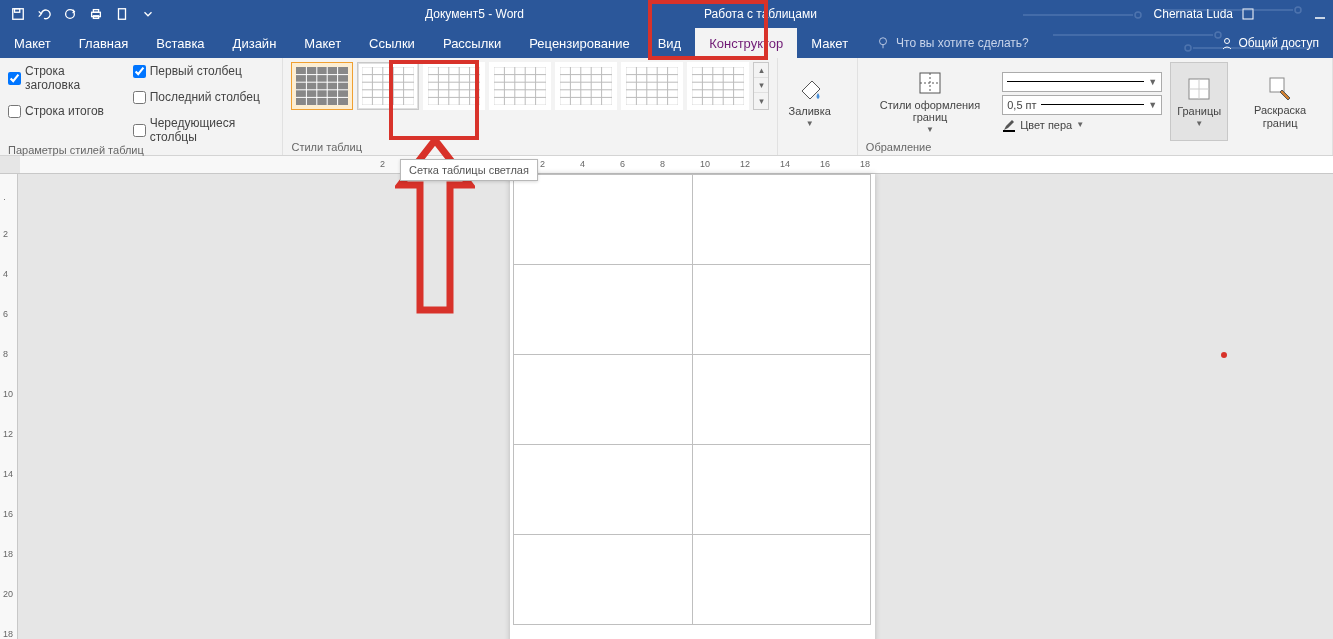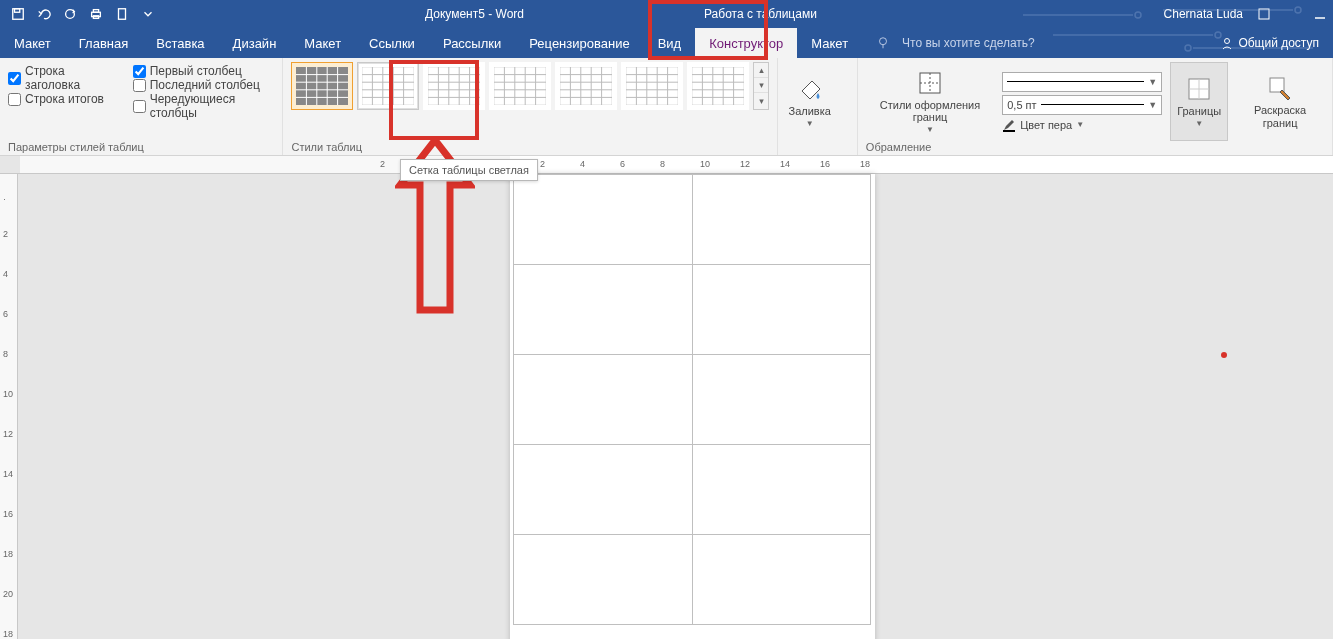--- a/index.html
+++ b/index.html
@@ -5,40 +5,40 @@
 * { margin: 0; padding: 0; box-sizing: border-box; font-family: "Segoe UI", Tahoma, sans-serif; }
 body { width: 1333px; height: 639px; overflow: hidden; background: #fff; font-size: 12px; color: #444; position: relative; }
 
 
 .titlebar { height: 28px; background: #2b579a; display: flex; align-items: center; color: #fff; position: relative; }
 .qat { display: flex; align-items: center; gap: 2px; padding-left: 6px; }
 .qat-btn { width: 24px; height: 24px; display: flex; align-items: center; justify-content: center; cursor: pointer; }
 .qat-btn svg { width: 14px; height: 14px; stroke: #fff; fill: none; stroke-width: 1.5; }
 .title-center { position: absolute; left: 50%; transform: translateX(-50%); font-size: 12px; left: 425px; transform: none; }
 .context-tab-area { position: absolute; left: 680px; top: 0; height: 28px; display: flex; align-items: center; font-size: 12px; padding: 0 24px; }
-.userinfo { position: absolute; right: 60px; display: flex; align-items: center; gap: 12px; font-size: 12px; }
+.userinfo { position: absolute; right: 76px; display: flex; align-items: center; gap: 6px; font-size: 12px; }
 .win-btns { position: absolute; right: 4px; display: flex; gap: 6px; }
 .win-btn { width: 18px; height: 18px; display: flex; align-items: center; justify-content: center; }
 
 
 .tabsrow { height: 30px; background: #2b579a; display: flex; align-items: stretch; color: #fff; font-size: 13px; }
 .tab { padding: 0 14px; display: flex; align-items: center; cursor: pointer; }
 .tab.active { background: #f3f3f3; color: #701a75; }
-.tellme { display: flex; align-items: center; gap: 12px; padding: 0 14px; color: #c8d4ea; font-size: 12px; }
+.tellme { display: flex; align-items: center; gap: 6px; padding: 0 14px; color: #c8d4ea; font-size: 12px; }
 .tellme svg { width: 14px; height: 14px; stroke: #c8d4ea; fill: none; }
 .share { position: absolute; right: 4px; height: 30px; display: flex; align-items: center; color: #fff; font-size: 12px; padding: 0 10px; gap: 4px; }
 
 
 .ribbon { height: 98px; background: #f3f3f3; border-bottom: 1px solid #d4d4d4; display: flex; }
 .group { border-right: 1px solid #e1e1e1; padding: 4px 8px 0 8px; display: flex; flex-direction: column; position: relative; }
 .group-body { flex: 1; display: flex; }
 .group-label { text-align: left; font-size: 11px; color: #666; padding-bottom: 2px; }
 
 
-.checks { display: flex; flex-direction: column; gap: 0; padding-top: 2px; }
+.checks { display: flex; flex-direction: column; gap: 12px; padding-top: 2px; }
 .checkcol { display: flex; gap: 18px; }
 .chk { display: flex; align-items: center; gap: 4px; font-size: 12px; cursor: pointer; }
 .chk input { width: 13px; height: 13px; }
 
 
 .gallery { display: flex; flex-direction: column; }
 .gallery-row { display: flex; gap: 4px; align-items: center; }
 .style-thumb { width: 62px; height: 48px; border: 1px solid transparent; cursor: pointer; display: flex; align-items: center; justify-content: center; background: #fff; }
 .style-thumb.selected { border: 1px solid #f0a030; background: #fdeed2; }
 .style-thumb.hover { border: 1px solid #c8c8c8; background: #fff; box-shadow: 0 0 0 1px #e0e0e0 inset; }

